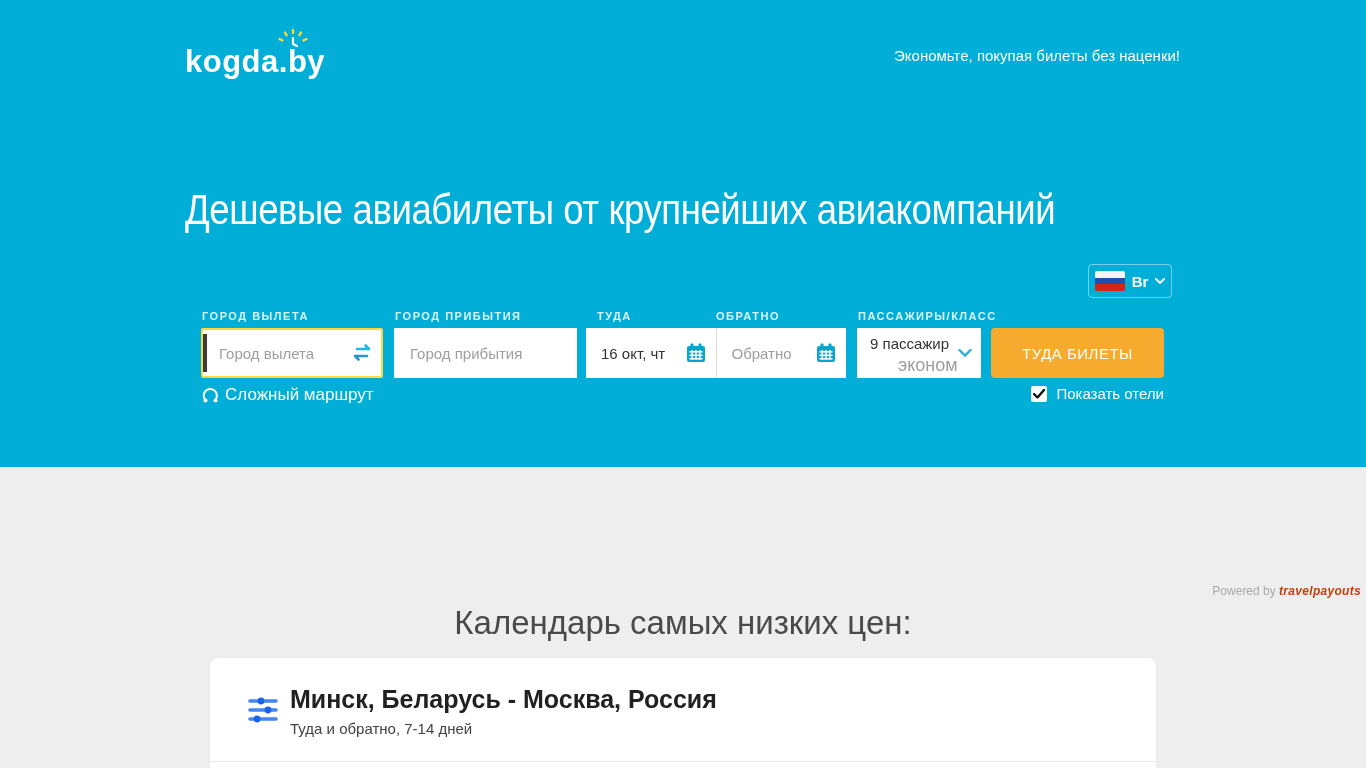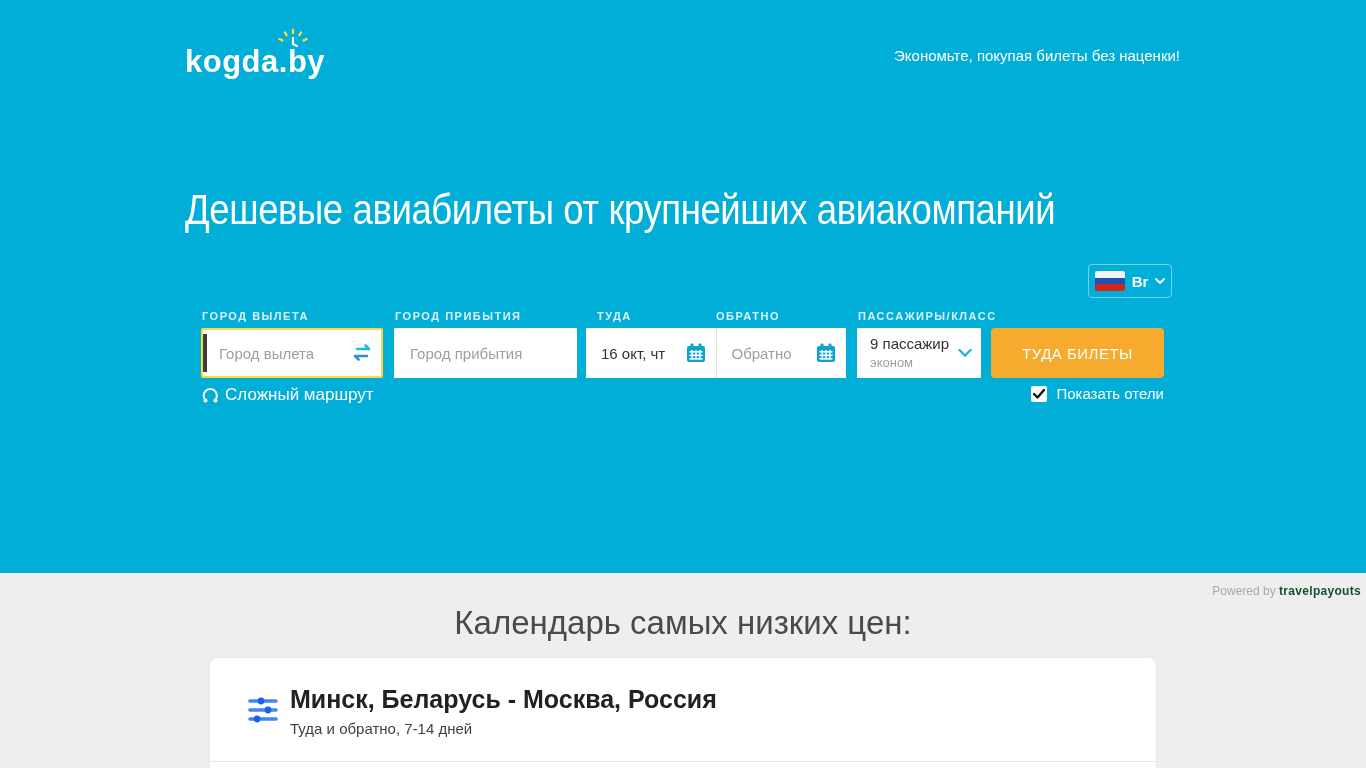--- a/index.html
+++ b/index.html
@@ -1,20 +1,20 @@
 <!DOCTYPE html>
 <html><head>
 <meta charset="utf-8">
 <style>
   * { margin:0; padding:0; box-sizing:border-box; }
   html,body { width:1366px; height:768px; overflow:hidden; }
   body { font-family:"Liberation Sans", sans-serif; background:#eeeeee; position:relative; }
 
   
-  .hero { position:absolute; left:0; top:0; width:1366px; height:573px; background:#00aed8; }
+  .hero { position:absolute; left:0; top:0; width:1366px; height:467px; background:#00aed8; }
 
   .logo { position:absolute; left:185px; top:44px; color:#fff; font-size:31px; font-weight:bold; letter-spacing:.5px; }
   .logo-decor { position:absolute; left:88px; top:-16px; }
 
   .tagline { position:absolute; right:186px; top:47px; color:#fff; font-size:15px; }
 
   .hero-title { position:absolute; left:185px; top:188px; color:#fff; font-weight:400;
     font-size:43px; line-height:1; white-space:nowrap; letter-spacing:-.5px;
     transform:scaleX(.85); transform-origin:left top; }
 
@@ -45,41 +45,41 @@
 
   .dates-box { left:586px; width:260px; display:flex; }
   .date-cell { position:relative; flex:1; }
   .date-cell + .date-cell { border-left:1px solid #ddd; }
   .date-cell input { width:100%; height:100%; border:0; outline:0; padding:0 36px 0 15px;
     font-size:15px; color:#333; font-family:inherit; background:transparent; }
   .cal-icon { position:absolute; right:10px; top:50%; transform:translateY(-50%); cursor:pointer; }
 
   .pass-box { left:857px; width:124px; padding:7px 24px 0 13px; cursor:pointer; }
   .pass-count { display:block; font-size:15px; color:#333; }
-  .pass-class { display:block; font-size:13px; color:#9e9e9e; margin-top:3px; }
+  .pass-class { display:block; font-size:18px; color:#9e9e9e; margin-top:3px;margin-left:28px; }
   .pass-chevron { position:absolute; right:9px; top:50%; transform:translateY(-50%); }
 
   .search-btn { position:absolute; left:991px; top:328px; width:173px; height:50px;
     background:#f6ab2f; color:#fff; border:0; border-radius:4px; font-size:15px;
     letter-spacing:.5px; cursor:pointer; font-family:inherit; }
 
   ::placeholder { color:#9e9e9e; opacity:1; }
   input::-moz-placeholder { color:#9e9e9e; }
 
   .complex-route { position:absolute; left:202px; top:385px; display:flex; align-items:center;
     gap:6px; color:#fff; font-size:17px; cursor:pointer; }
   .show-hotels { position:absolute; right:202px; top:385px; display:flex; align-items:center;
     gap:9px; color:#fff; font-size:15px; cursor:pointer; }
   .checkbox { width:16px; height:16px; background:#fff; border-radius:2px;
     display:flex; align-items:center; justify-content:center; }
 
   
   .lower { position:absolute; left:0; top:573px; width:1366px; height:195px; background:#eeeeee; }
   .powered { position:absolute; right:5px; top:11px; font-size:12px; color:#a9a9a9; }
-  .powered b { color:#14532d; font-weight:bold; letter-spacing:.3px; }
+  .powered b { color:#c2410c; font-weight:bold; letter-spacing:.3px;font-style:italic; }
   .cal-title { position:absolute; left:0; width:100%; top:31px; text-align:center;
     font-size:33px; font-weight:400; color:#4a4a4a; }
   .card { position:absolute; left:210px; top:85px; width:946px; height:110px; background:#fff;
     border-radius:8px 8px 0 0; box-shadow:0 0 3px rgba(0,0,0,.05); }
   .card-row { height:104px; display:flex; align-items:center; padding-left:38px; gap:12px;
     border-bottom:1px solid #e7e7e7; }
   .card-texts { padding-top:2px; }
   .card-title { font-size:25px; font-weight:bold; color:#212121; }
   .card-sub { font-size:15px; color:#424242; margin-top:6px; }
 </style>

